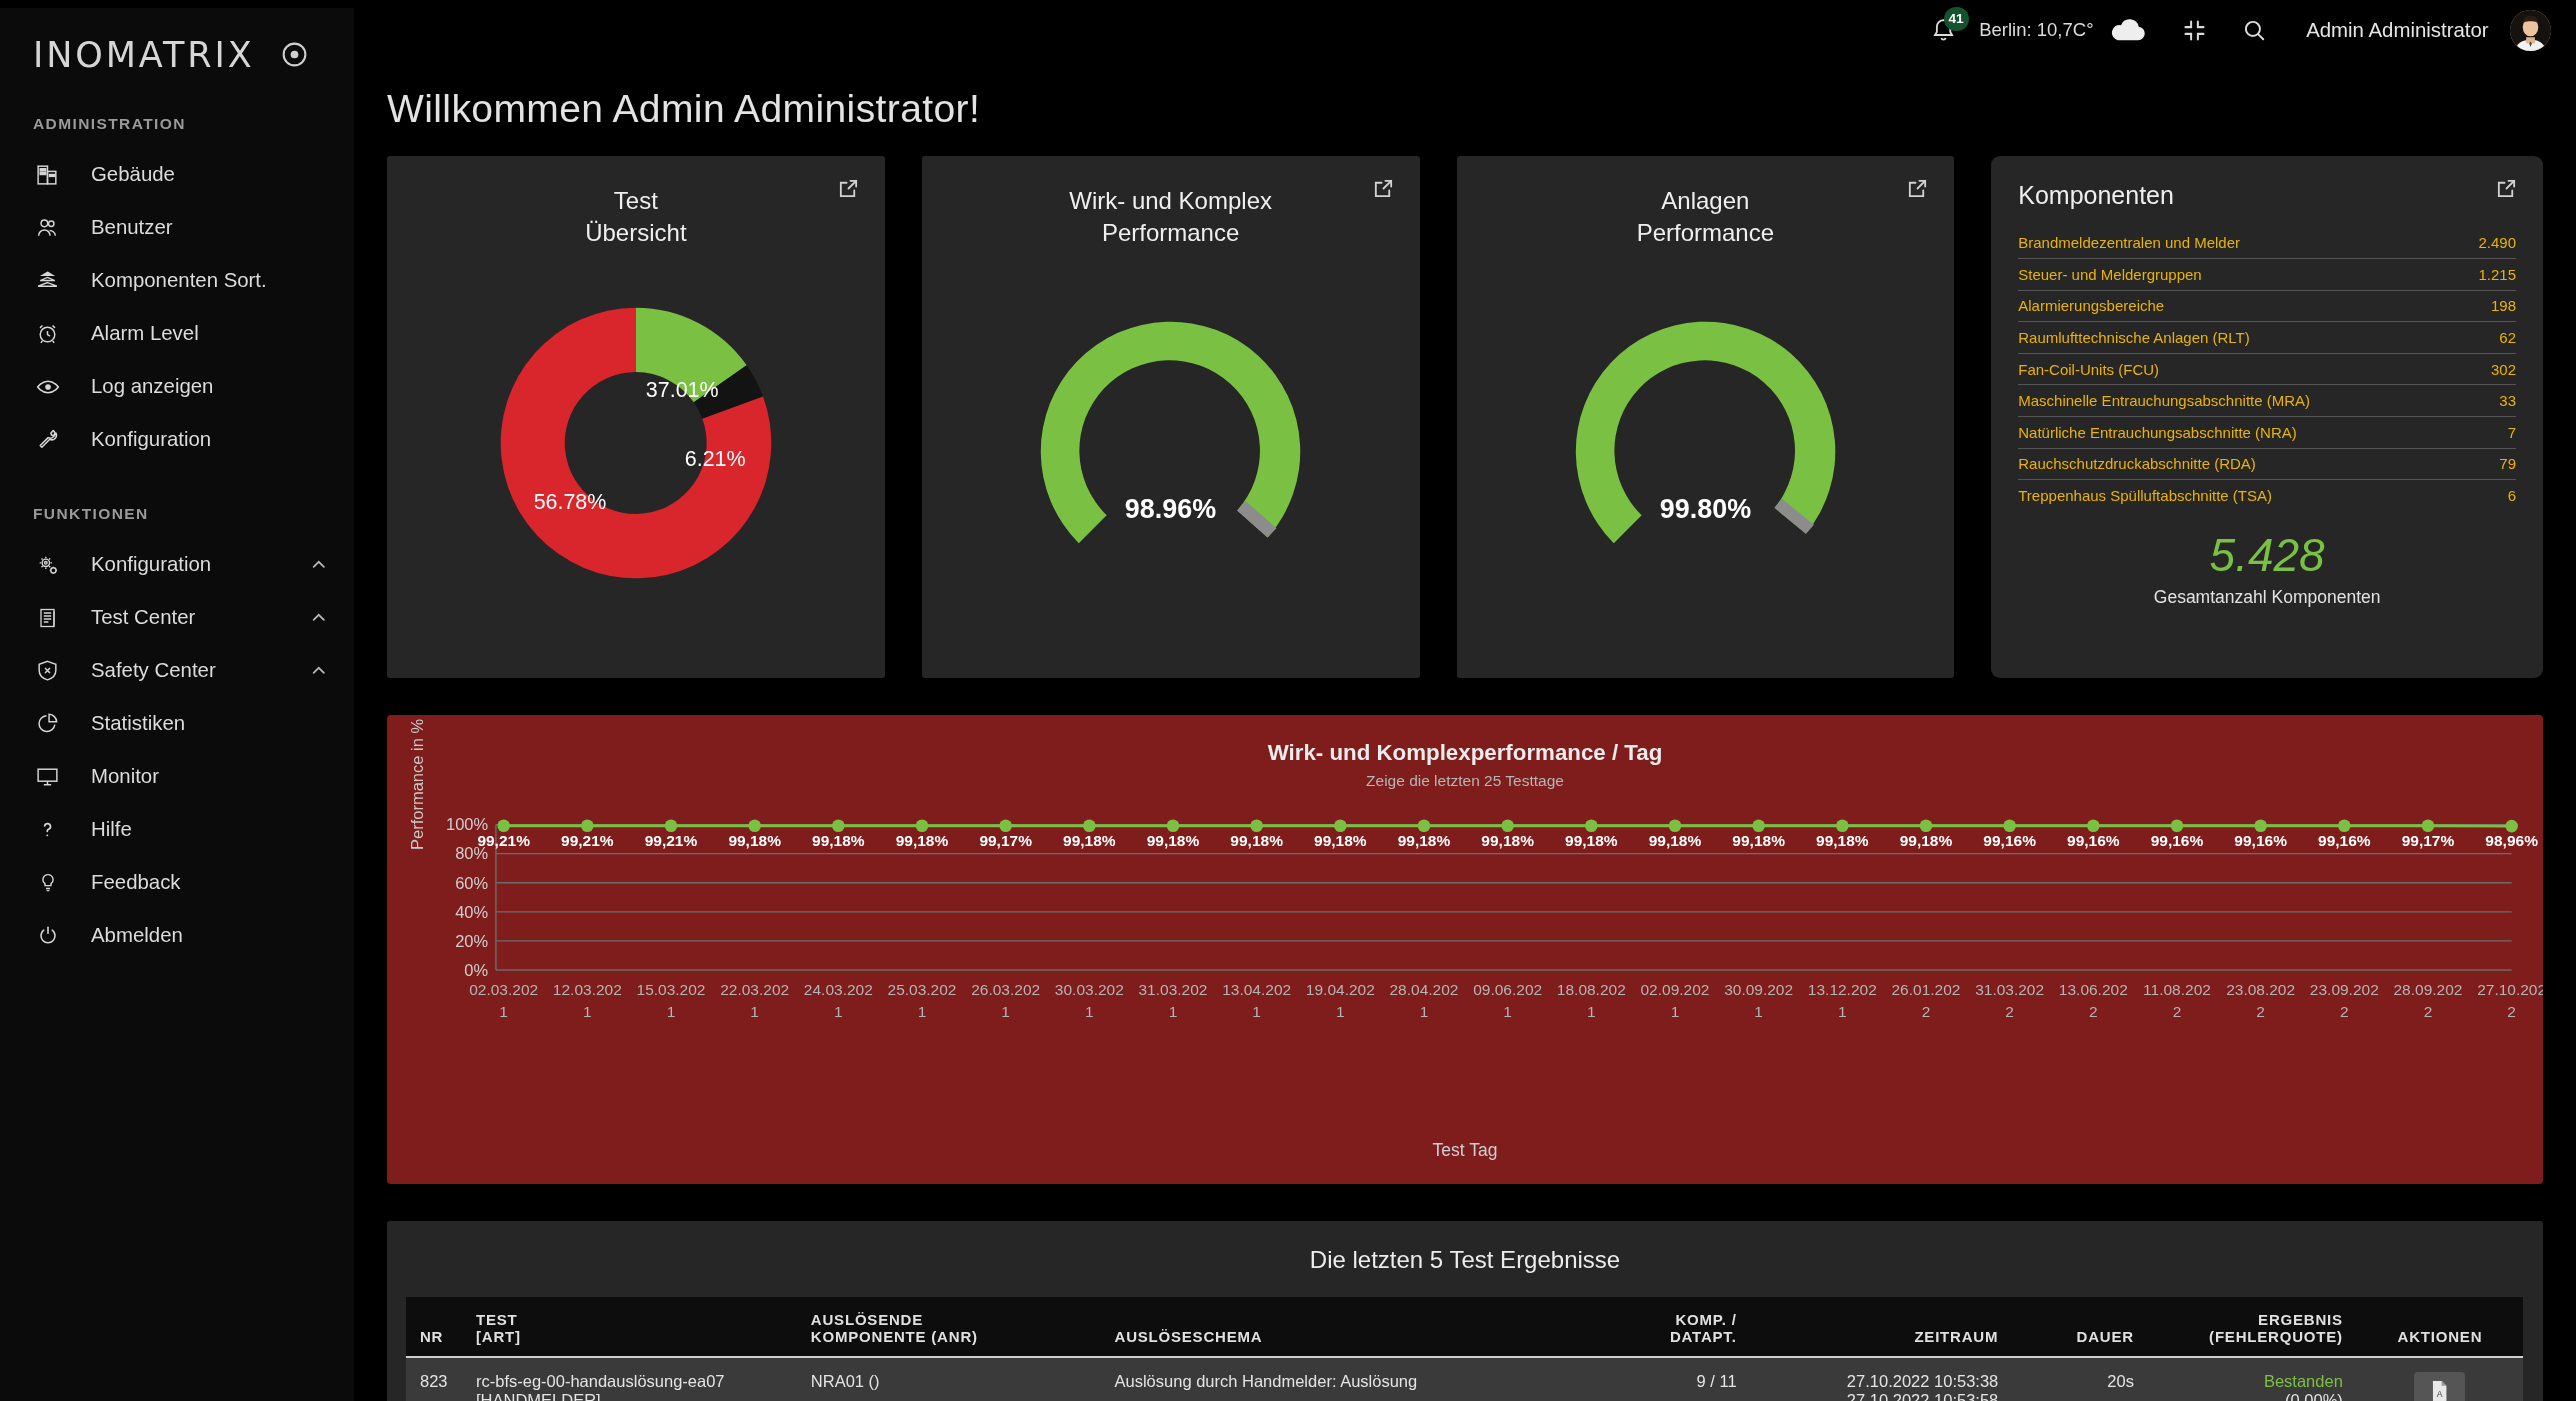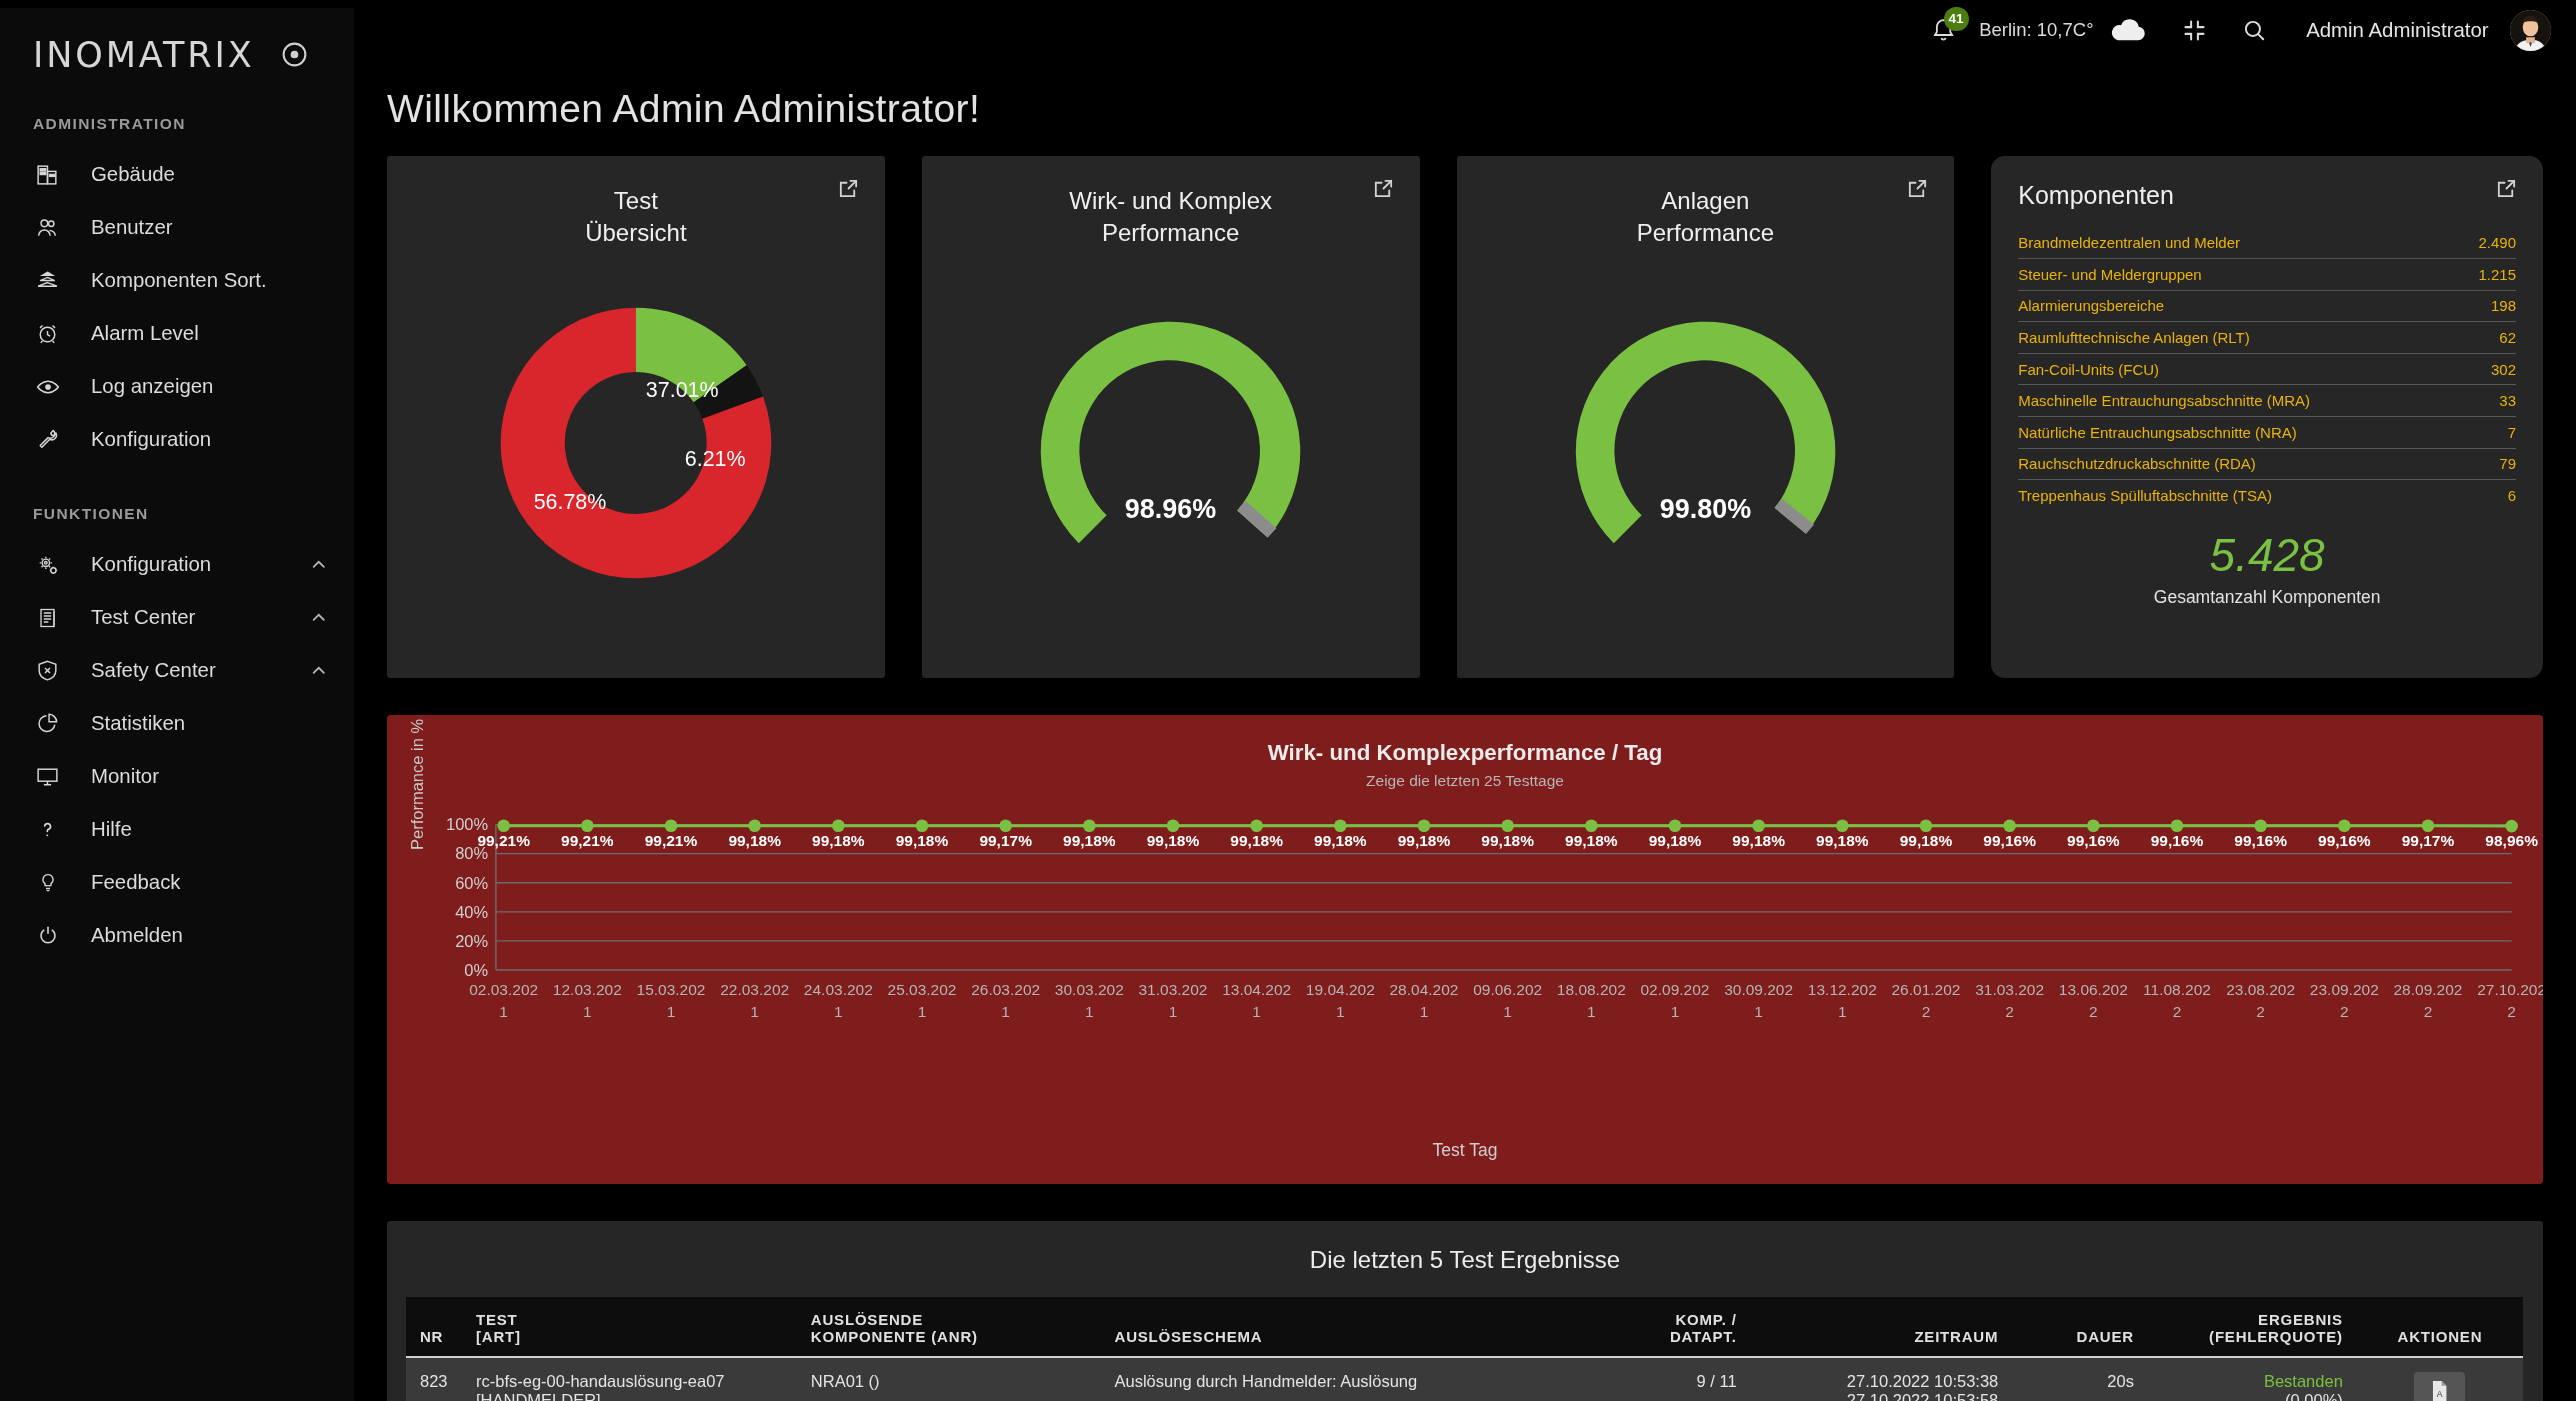--- a/index.html
+++ b/index.html
@@ -55,21 +55,21 @@
     display:flex; align-items:center; justify-content:flex-end;
     padding-right:25px; gap:0;
     background:#000;
     z-index:4;
   }
   .tb-item { display:flex; align-items:center; cursor:pointer; }
   .bell-wrap { position:relative; margin-right:21.4px; }
   .badge {
     position:absolute; top:-8.7px; right:-10.7px;
     min-width:24px; height:24px; border-radius:12.6px;
-    background:#4d7c0f; color:#fff;
+    background:#14532d; color:#fff;
     font-size:13.6px; font-weight:700;
     display:flex; align-items:center; justify-content:center;
     padding:0 4.9px;
   }
   .weather-text { font-size:18.5px; color:#dcdcdc; margin-right:13.6px; white-space:nowrap; }
   .cloud-icon { margin-right:33px; }
   .grid-icon { margin-right:33px; }
   .search-icon { margin-right:39px; }
   .user-name { font-size:20.4px; color:#e6e6e6; margin-right:21.4px; white-space:nowrap; }
   .avatar {
@@ -100,21 +100,21 @@
     position:absolute; top:21.4px; right:25px;
     width:23px; height:23px; cursor:pointer; opacity:.92;
   }
   .card-title {
     text-align:center; padding-top:29px;
     font-size:24px; font-weight:400; color:#efefef; line-height:1.33;
   }
   .card-body { display:flex; align-items:center; justify-content:center; height:389px; }
 
   
-  .comp-card { background:#262626; border-radius:14px; flex:1 1 0; height:522px; position:relative;
+  .comp-card { background:#262626; border-radius:9px; flex:1 1 0; height:522px; position:relative;
                padding:25px 27px 0 27px; }
   .comp-title { font-size:25px; color:#efefef; font-weight:400; }
   .comp-list { margin-top:17.5px; }
   .comp-row {
     display:flex; justify-content:space-between; align-items:center;
     font-size:15px; color:#eab308;
     padding:6.8px 0 6.8px 0;
     border-bottom:1px solid #565656;
   }
   .comp-row:last-child { border-bottom:none; }

